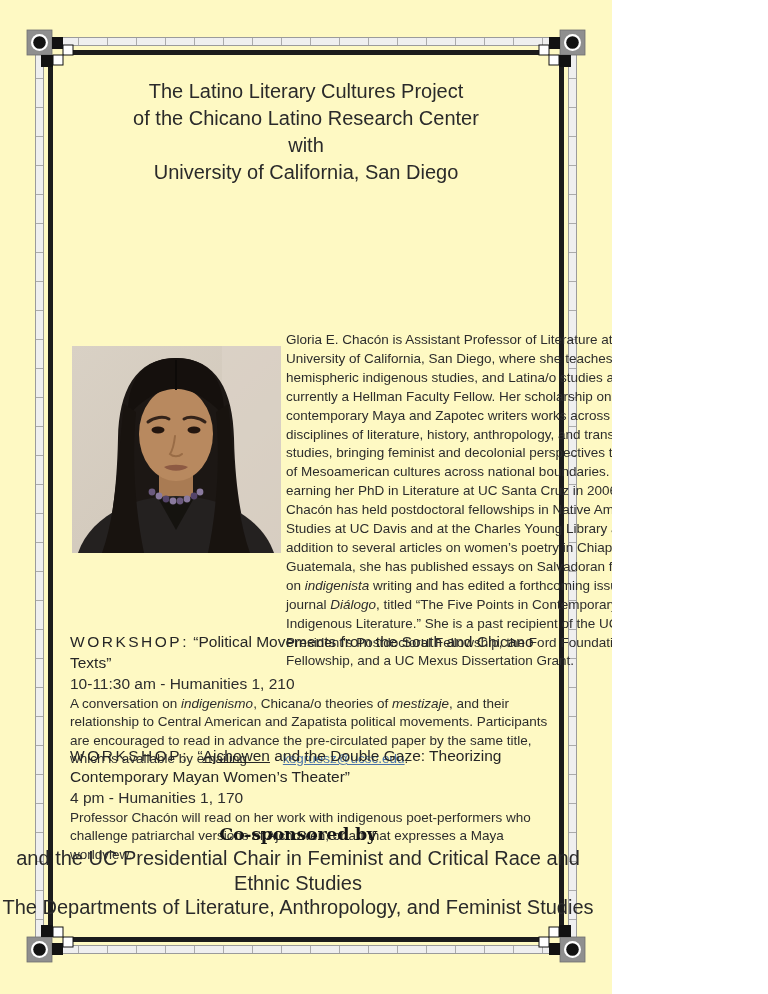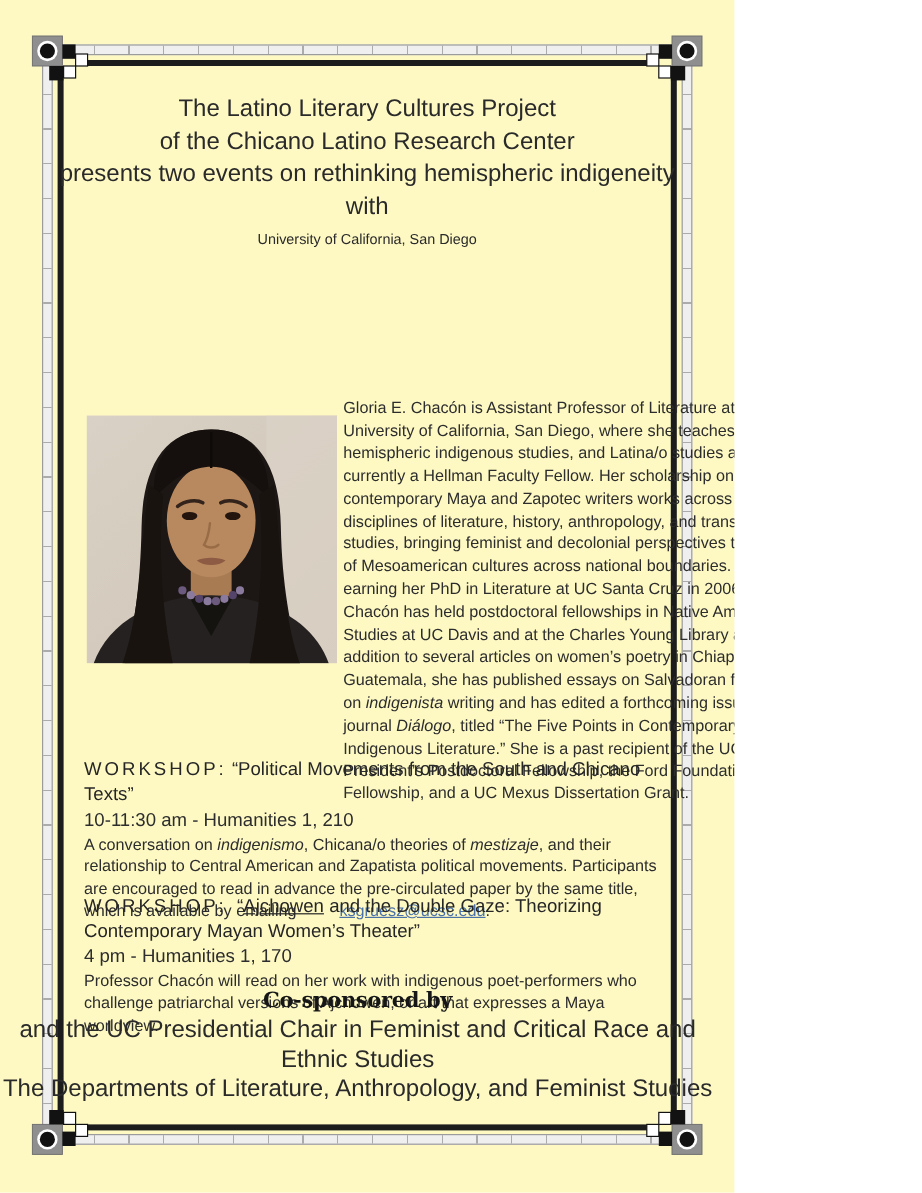--- a/index.html
+++ b/index.html
@@ -23,21 +23,21 @@
   .corner.tl{left:24px;top:26px;}
   .corner.tr{right:24px;top:26px;transform:scaleX(-1);}
   .corner.bl{left:24px;bottom:28px;transform:scaleY(-1);}
   .corner.br{right:24px;bottom:28px;transform:scale(-1,-1);}
 
   
   .header{position:absolute;top:78px;left:0;right:0;text-align:center;}
   .sans-line{font-size:20px;line-height:27px;color:#2a2a2a;}
   .name{font-family:"DejaVu Serif",serif;font-weight:bold;font-size:33px;line-height:40px;
         letter-spacing:-0.5px;color:#161616;margin-top:3px;}
-  .affil{font-size:12px;line-height:22px;color:#2a2a2a;margin-top:2px;}
+  .affil{font-size:20px;line-height:22px;color:#2a2a2a;margin-top:2px;}
   .date{font-family:"DejaVu Serif",serif;font-weight:bold;font-size:30px;line-height:36px;
         letter-spacing:-0.5px;color:#161616;margin-top:17px;}
 
   
   .photo{position:absolute;left:72px;top:346px;width:209px;height:207px;overflow:hidden;}
   .photo svg{display:block;}
 
   
   .bio{position:absolute;left:286px;top:331px;width:400px;
        font-size:13.5px;line-height:18.9px;color:#2d2d2d;}
@@ -115,21 +115,20 @@
       <rect x="28" y="11" width="11" height="12" fill="#121212"></rect>
       <rect x="39" y="19" width="10" height="10" fill="#ffffff" stroke="#121212" stroke-width="1"></rect>
       <rect x="17" y="29" width="12" height="12" fill="#121212"></rect>
       <rect x="29" y="29" width="10" height="10" fill="#ffffff" stroke="#121212" stroke-width="1"></rect>
     </svg>
   </div>
 
   <div class="header">
     <div class="sans-line">The Latino Literary Cultures Project</div>
     <div class="sans-line">of the Chicano Latino Research Center</div>
-    <div class="sans-line">presents two events on rethinking hemispheric indigeneity</div>
     <div class="sans-line">with</div>
     <div class="affil">University of California, San Diego</div>
   </div>
 
   <div class="photo">
     <svg width="209" height="207" viewBox="0 0 209 207">
       <defs>
         <linearGradient id="bg" x1="0" y1="0" x2="1" y2="1">
           <stop offset="0" stop-color="#d9d1c5"></stop>
           <stop offset="1" stop-color="#cfc5b7"></stop>

